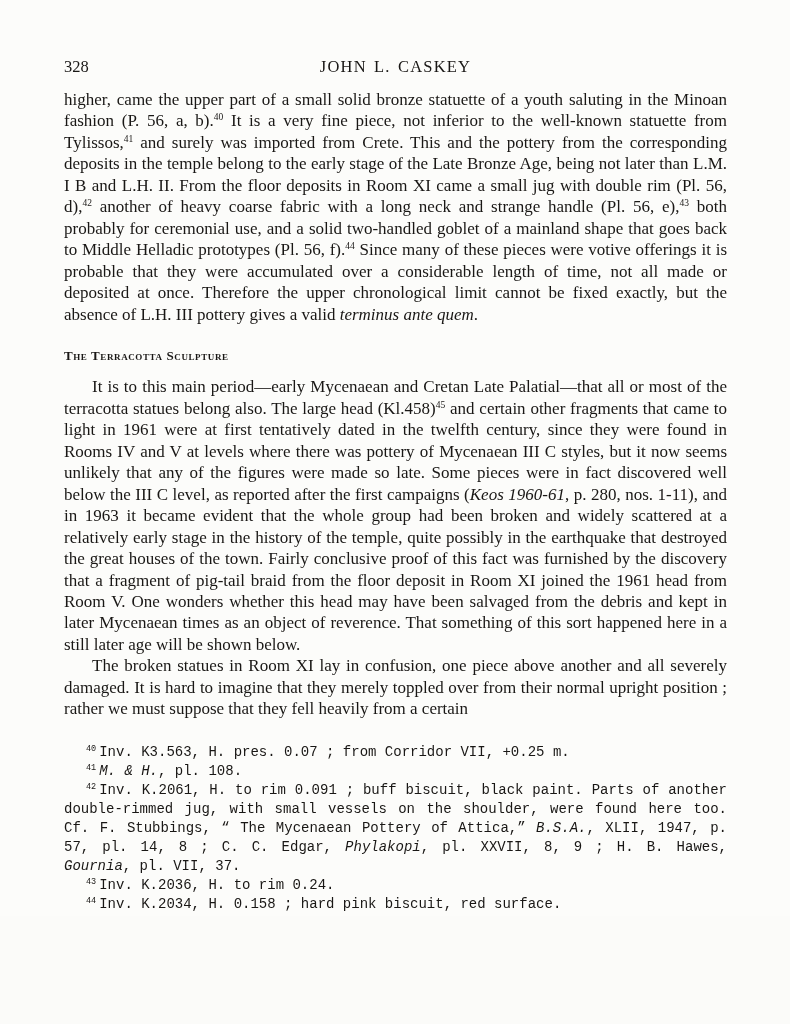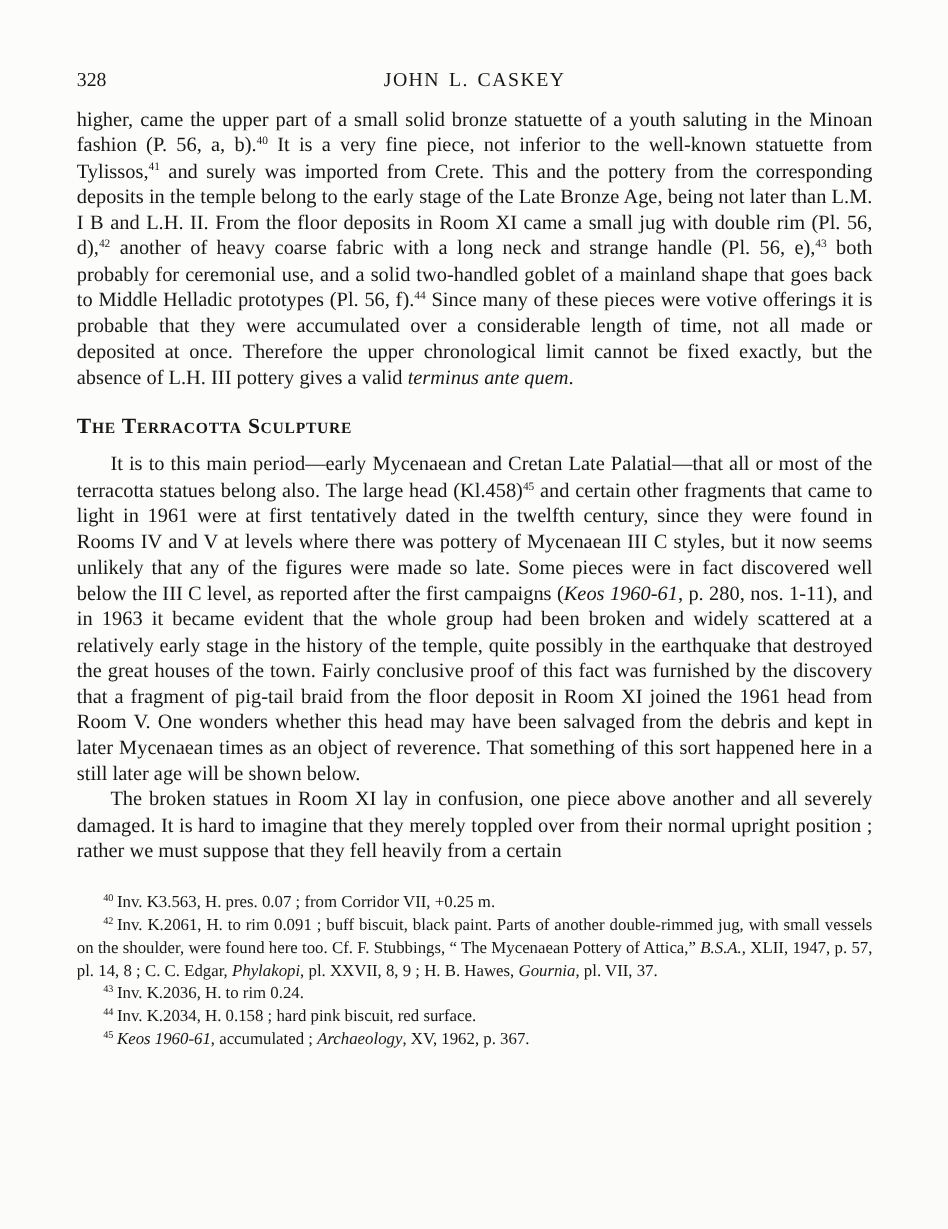--- a/index.html
+++ b/index.html
@@ -42,21 +42,21 @@
     margin: 0;
   }
   p.para-first {
     margin-top: 12px;
   }
   .indent {
     text-indent: 28px;
   }
   .section-heading {
     margin: 20px 0 10px 0;
-    font-size: 18px;
+    font-size: 13px;
     font-variant: small-caps;
     letter-spacing: 0.6px;
     text-align: left;
     text-indent: 0;
   }
   .it { font-style: italic; }
   sup.fn-ref {
     font-size: 9.5px;
     line-height: 0;
     vertical-align: 6px;
@@ -64,20 +64,21 @@
   }
   .footnotes {
     margin-top: 23px;
     font-size: 14px;
     line-height: 19px;
     text-align: justify;
   }
   .footnotes p {
     margin: 0;
     text-indent: 22px;
+    font-family: Liberation Mono, monospace;
   }
   sup.fn-marker {
     font-size: 8.5px;
     line-height: 0;
     vertical-align: 5px;
     margin-right: 3px;
   }
 </style>
 </head>
 <body>
@@ -94,19 +95,20 @@
 
     <h2 class="section-heading">The Terracotta Sculpture</h2>
 
     <p class="indent"><span>It is to this main period—early Mycenaean and Cretan Late Palatial—that all or most of the terracotta statues belong also.  The large head (Kl.458)</span><sup class="fn-ref">45</sup><span> and certain other fragments that came to light in 1961 were at first tentatively dated in the twelfth century, since they were found in Rooms IV and V at levels where there was pottery of Mycenaean III C styles, but it now seems unlikely that any of the figures were made so late.  Some pieces were in fact discovered well below the III C level, as reported after the first campaigns (</span><span class="it">Keos 1960-61</span><span>, p. 280, nos. 1-11), and in 1963 it became evident that the whole group had been broken and widely scattered at a relatively early stage in the history of the temple, quite possibly in the earthquake that destroyed the great houses of the town.  Fairly conclusive proof of this fact was furnished by the discovery that a fragment of pig-tail braid from the floor deposit in Room XI joined the 1961 head from Room V.  One wonders whether this head may have been salvaged from the debris and kept in later Mycenaean times as an object of reverence.  That something of this sort happened here in a still later age will be shown below.</span></p>
 
     <p class="indent"><span>The broken statues in Room XI lay in confusion, one piece above another and all severely damaged.  It is hard to imagine that they merely toppled over from their normal upright position ; rather we must suppose that they fell heavily from a certain</span></p>
   </div>
 
   <div class="footnotes">
     <p><sup class="fn-marker">40</sup><span><span>Inv. K3.563, H. pres. 0.07 ; from Corridor VII, +0.25 m.</span></span></p>
+    <p><sup class="fn-marker">41</sup><span><span class="it">M. &amp; H.</span><span>, pl. 108.</span></span></p>
     <p><sup class="fn-marker">42</sup><span><span>Inv. K.2061, H. to rim 0.091 ; buff biscuit, black paint.  Parts of another double-rimmed jug, with small vessels on the shoulder, were found here too.  Cf. F. Stubbings, “ The Mycenaean Pottery of Attica,” </span><span class="it">B.S.A.</span><span>, XLII, 1947, p. 57, pl. 14, 8 ; C. C. Edgar, </span><span class="it">Phylakopi</span><span>, pl. XXVII, 8, 9 ; H. B. Hawes, </span><span class="it">Gournia</span><span>, pl. VII, 37.</span></span></p>
     <p><sup class="fn-marker">43</sup><span><span>Inv. K.2036, H. to rim 0.24.</span></span></p>
     <p><sup class="fn-marker">44</sup><span><span>Inv. K.2034, H. 0.158 ; hard pink biscuit, red surface.</span></span></p>
     <p><sup class="fn-marker">45</sup><span><span class="it">Keos 1960-61</span><span>, accumulated ; </span><span class="it">Archaeology</span><span>, XV, 1962, p. 367.</span></span></p>
   </div>
 
 </div>
 
 </body></html>

